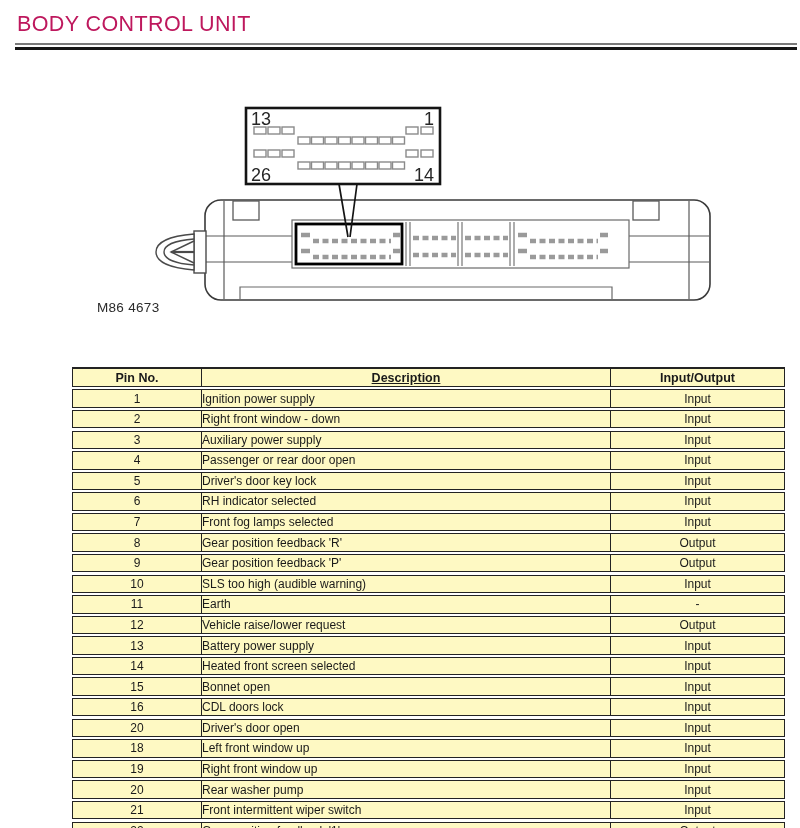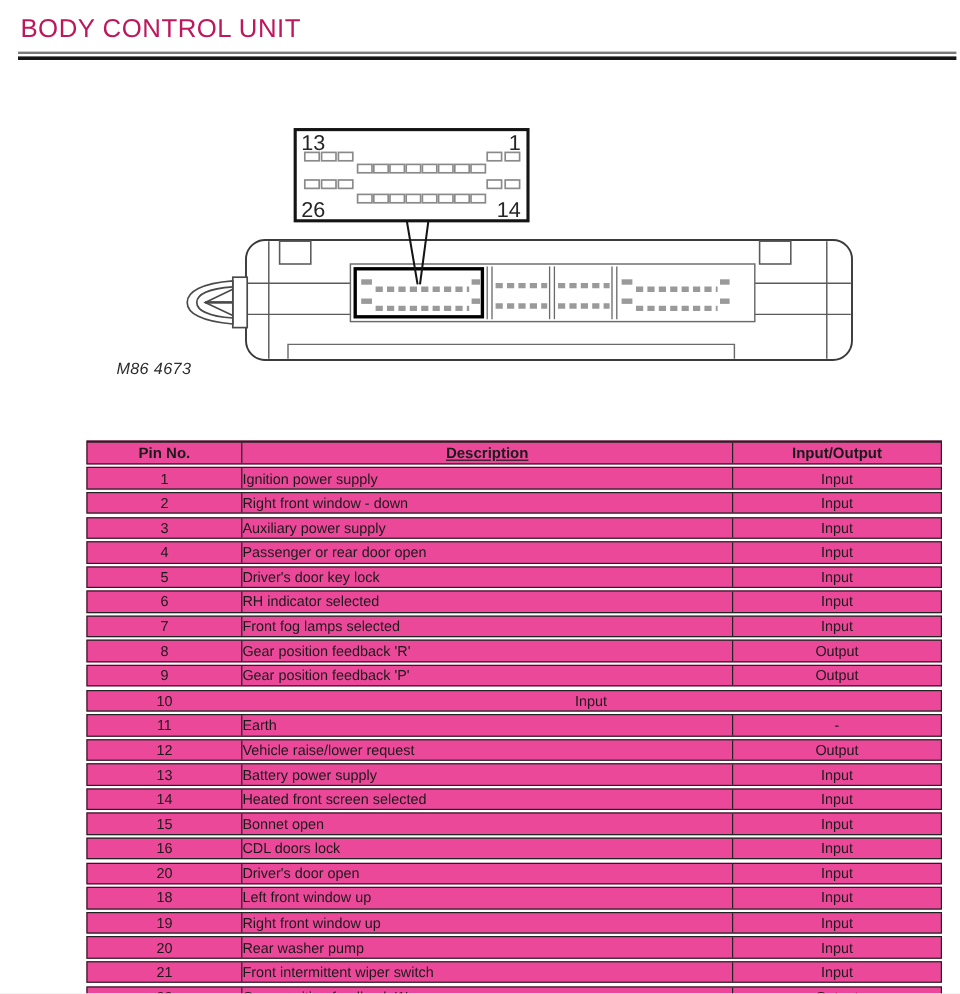--- a/index.html
+++ b/index.html
@@ -12,30 +12,30 @@
     position:absolute; left:17px; top:12px; font-size:21.5px;
     letter-spacing:0.4px; color:#be185d; white-space:nowrap;
   }
   .rule-thin  { position:absolute; left:15px; top:43px;  width:782px; height:1.5px; background:#7a7a7a; }
   .rule-thick { position:absolute; left:15px; top:46.5px; width:782px; height:3.5px; background:#161616; }
   .subtitle {
     position:absolute; left:72px; top:61px; width:713px; text-align:center;
     font-size:13.5px; font-weight:bold; color:#161616;
   }
   .figure-label {
-    position:absolute; left:97px; top:300px; font-size:13.5px; color:#2b2b2b; letter-spacing:0.3px;font-style:italic;
+    position:absolute; left:97px; top:300px; font-size:13.5px; color:#2b2b2b; letter-spacing:0.3px;
   }
   svg.diagram { position:absolute; left:0; top:0; }
   svg.diagram text { font-family:"Liberation Sans", sans-serif; font-size:18px; fill:#262626; }
 
   
   .pin-table { position:absolute; left:72px; top:367px; width:713px; }
   .t-row {
     display:flex; box-sizing:border-box; border:1.2px solid #232323;
-    margin-bottom:2.2px; height:18.4px; background:#ec4899; align-items:stretch;
+    margin-bottom:2.2px; height:18.4px; background:#fef9c3; align-items:stretch;
   }
   .t-row.header { border-top-width:2.6px; height:20.2px; font-weight:bold; }
   .cell {
     display:flex; align-items:center; justify-content:center;
     font-size:12px; box-sizing:border-box; overflow:hidden; white-space:nowrap;
     color:#1a1a1a;
   }
   .t-row.header .cell { font-size:12.5px; }
   .col-pin  { width:128px; }
   .col-desc {
@@ -223,20 +223,21 @@
     </div>
 
     <div class="t-row">
       <div class="cell col-pin">9</div>
       <div class="cell col-desc">Gear position feedback 'P'</div>
       <div class="cell col-io">Output</div>
     </div>
 
     <div class="t-row">
       <div class="cell col-pin">10</div>
+      <div class="cell col-desc">SLS too high (audible warning)</div>
       <div class="cell col-io">Input</div>
     </div>
 
     <div class="t-row">
       <div class="cell col-pin">11</div>
       <div class="cell col-desc">Earth</div>
       <div class="cell col-io">-</div>
     </div>
 
     <div class="t-row">

